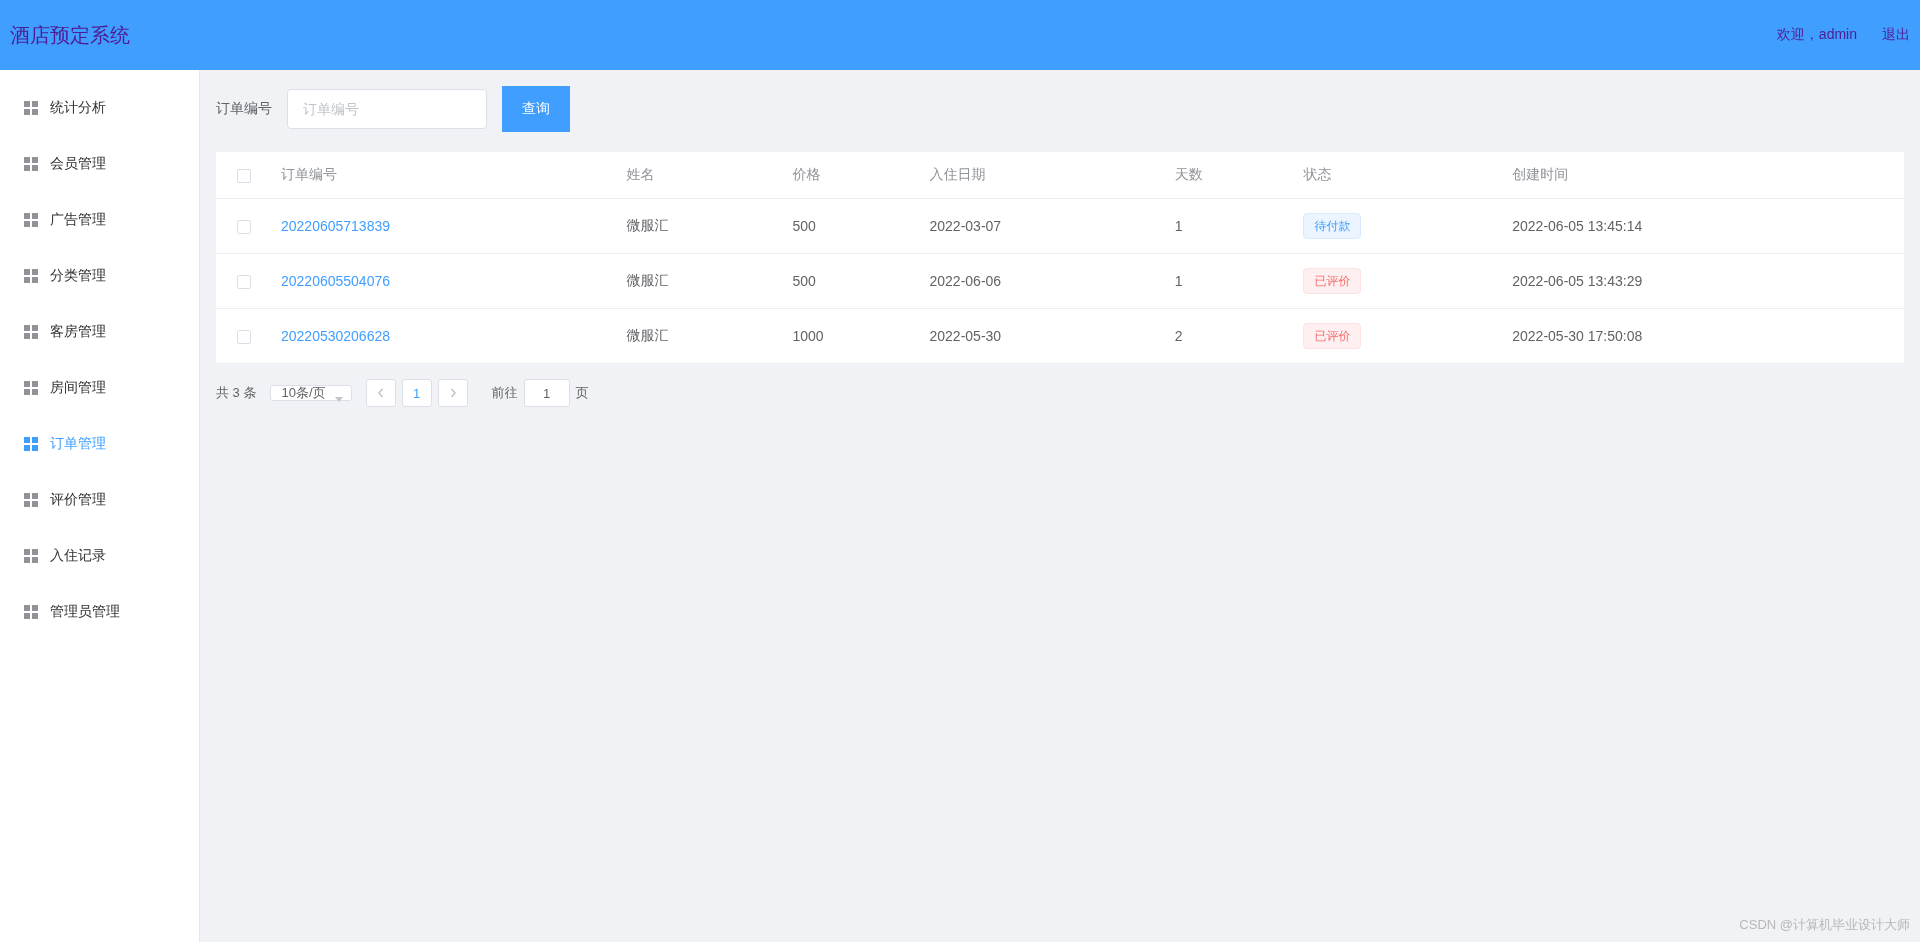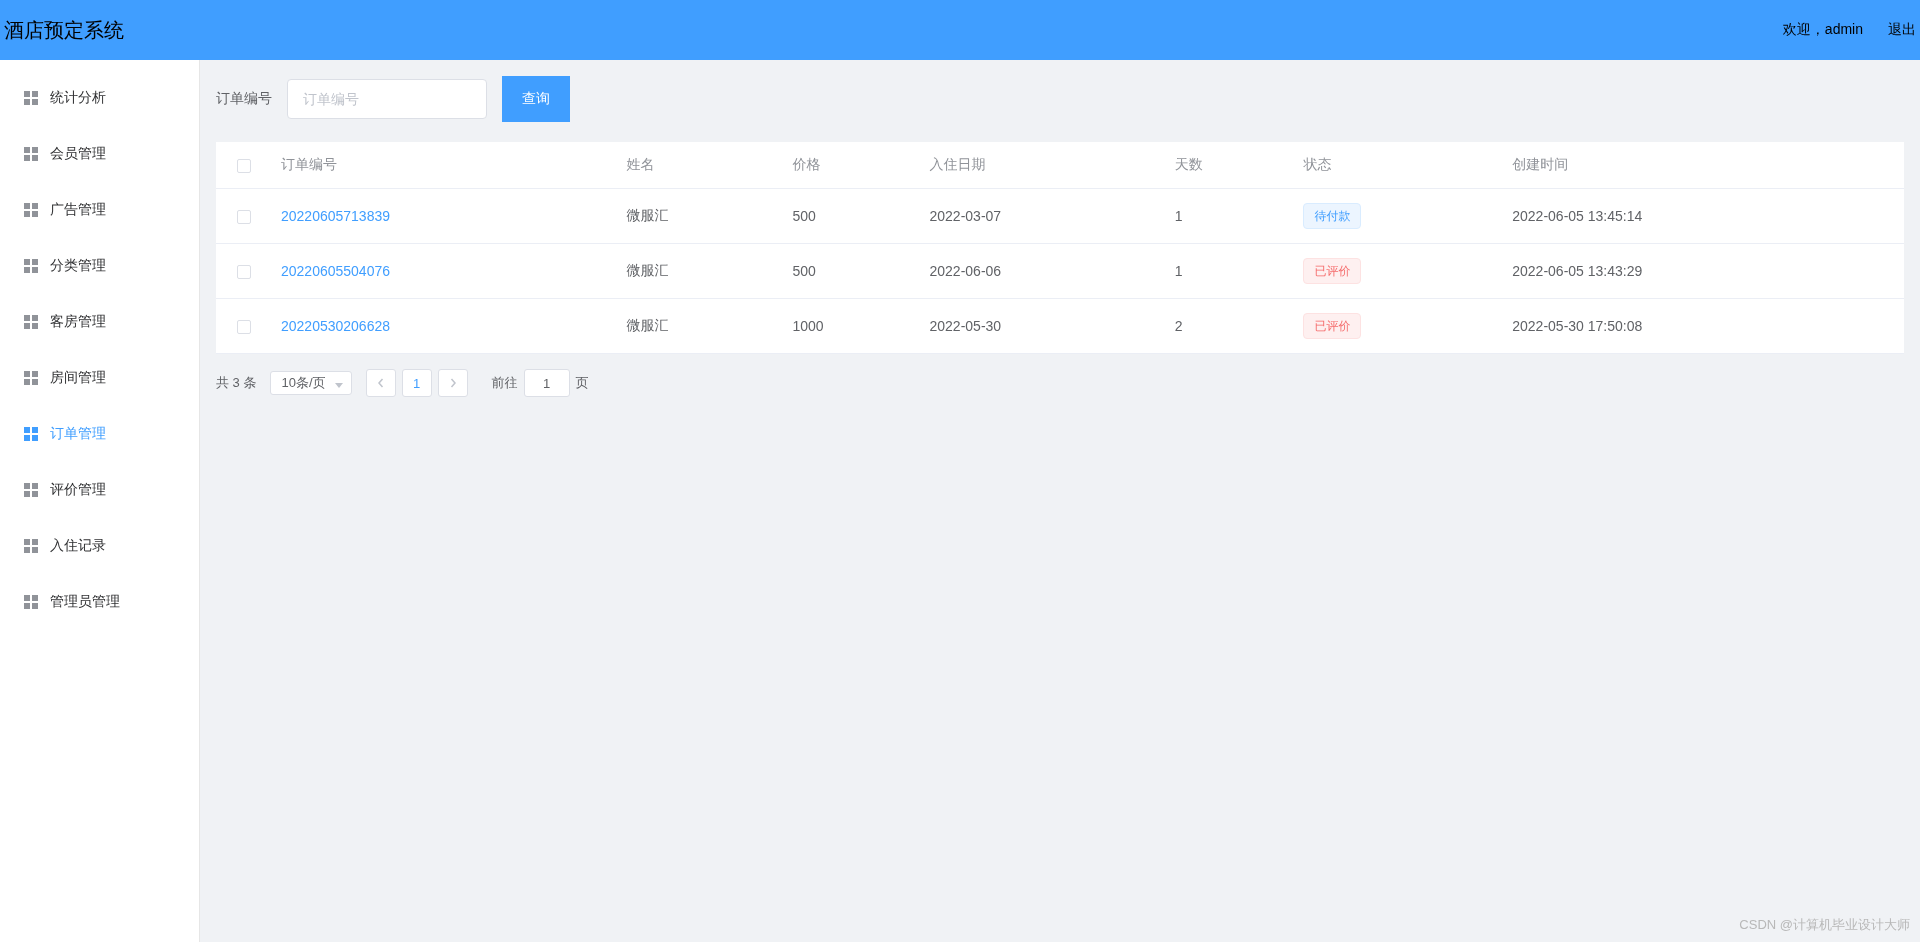--- a/index.html
+++ b/index.html
@@ -8,26 +8,26 @@
       box-sizing: border-box;
     }
     body {
       font-family: -apple-system, BlinkMacSystemFont, "Segoe UI", "PingFang SC", "Microsoft YaHei", sans-serif;
       font-size: 14px;
       color: #606266;
       background: #f0f2f5;
     }
     .header {
       background: #409eff;
-      color: #000000;
-      height: 60px;
+      color: #4c1d95;
+      height: 70px;
       display: flex;
       align-items: center;
       justify-content: space-between;
-      padding: 0 4px;
+      padding: 0 10px;
     }
     .header-title {
       font-size: 20px;
       font-weight: 400;
     }
     .header-right {
       display: flex;
       align-items: center;
       gap: 25px;
       font-size: 14px;
@@ -166,21 +166,21 @@
     }
     .pagination {
       display: flex;
       align-items: center;
       gap: 14px;
       margin-top: 15px;
       color: #606266;
       font-size: 13px;
     }
     .page-size-select {
-      height: 24px;
+      height: 16px;
       padding: 0 25px 0 10px;
       border: 1px solid #dcdfe6;
       border-radius: 3px;
       background: #fff;
       color: #606266;
       font-size: 13px;
       cursor: pointer;
       position: relative;
       display: inline-flex;
       align-items: center;

